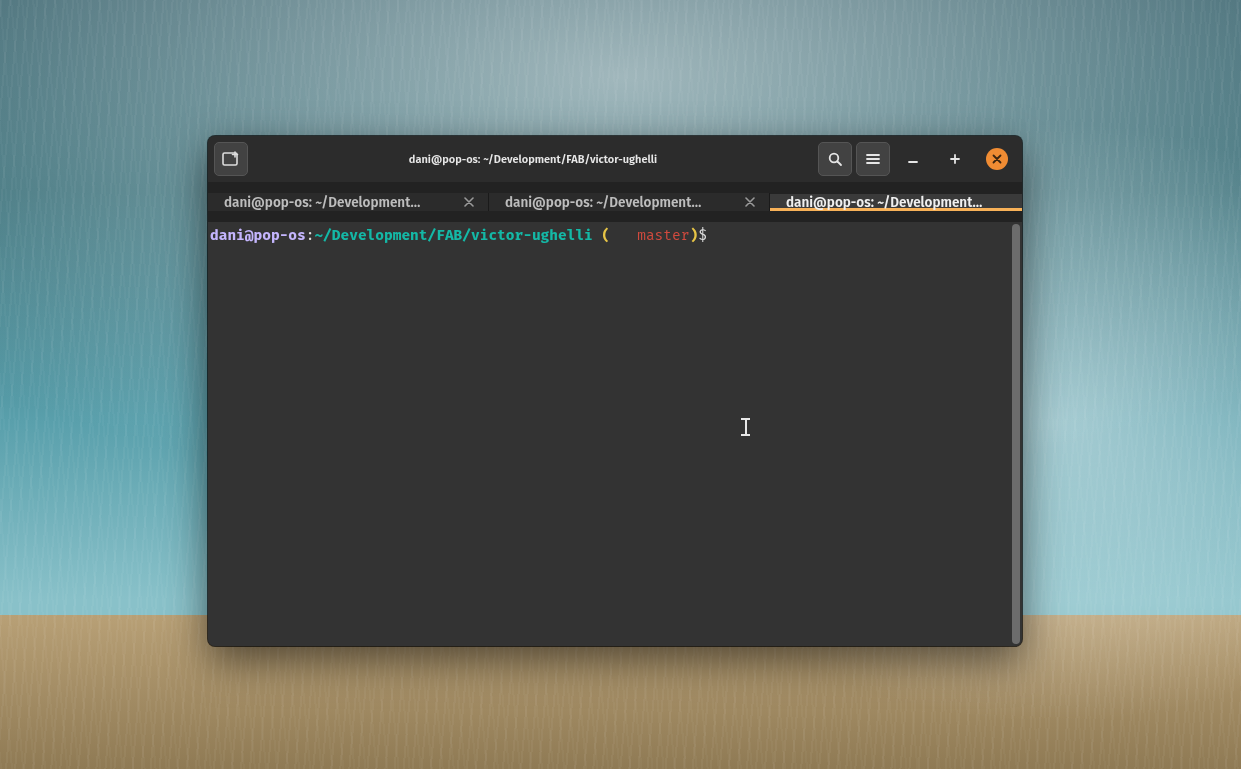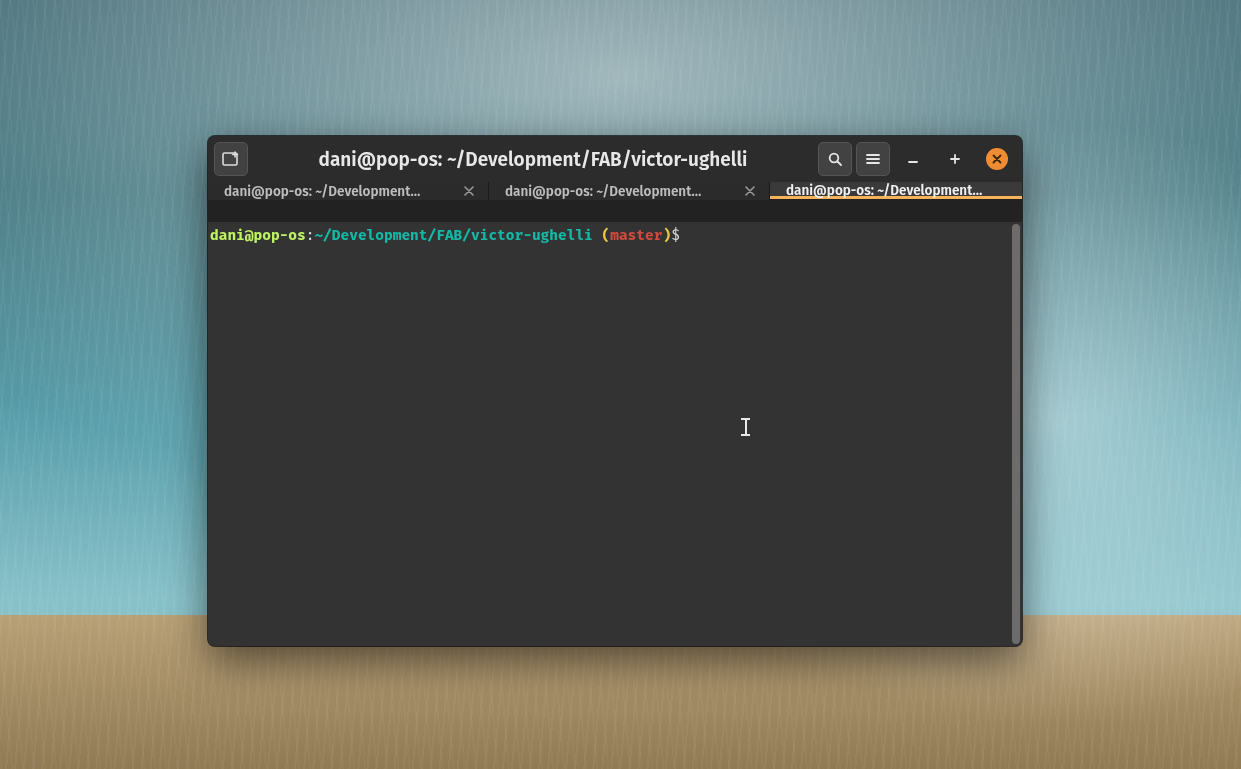--- a/index.html
+++ b/index.html
@@ -66,21 +66,21 @@
     height: 46px;
     background: #2c2c2c;
     display: flex;
     align-items: center;
     padding: 0 6px;
     gap: 4px;
   }
   .tb-spacer { flex: 1; display:flex; justify-content:center; }
   .title {
     color: #e8e8e8;
-    font-size: 19px;
+    font-size: 11px;
     font-weight: 600;
     white-space: nowrap;
   }
 
   .tb-btn {
     width: 32px; height: 32px;
     border-radius: 5px;
     display: flex; align-items: center; justify-content: center;
     color: #e0e0e0;
     background: #424242;
@@ -104,21 +104,21 @@
 
   .titlebar .right-group{
     display:flex; align-items:center; gap:4px;
   }
 
   
   .tabbar {
     height: 40px;
     background: #222;
     display: flex;
-    align-items: flex-start;
+    align-items: center;
   }
   .tab {
     flex: 0 0 254px;
     display: flex;
     align-items: center;
     padding: 0 10px 0 16px;
     color: #bdbdbd;
     font-size: 13.5px;
     font-weight: 600;
     background: #2b2b2b;
@@ -147,26 +147,26 @@
     font-size: 14.5px;
     line-height: 19px;
     color: #f3f3f3;
     padding: 4px 10px 4px 2px;
     overflow: hidden;
   }
   .prompt-line {
     white-space: pre;
     font-weight: 600;
   }
-  .seg-userhost { color: #bef264; }
+  .seg-userhost { color: #c4b5fd; }
   .seg-colon    { color: #dcdcdc; font-weight:400;}
   .seg-path     { color: #14b8a6; }
   .seg-space    { }
   .seg-paren    { color: #e6c446; font-weight:700;}
-  .seg-branch   { color: #d24a3e; font-weight:700;}
+  .seg-branch   { color: #d24a3e; font-weight:400;margin-left:27px;}
   .seg-dollar   { color: #dcdcdc; font-weight:400;}
 
   .scrollbar {
     position:absolute;
     top:2px;
     right:2px;
     bottom:2px;
     width:8px;
     border-radius:4px;
     background:#6c6c6c;

